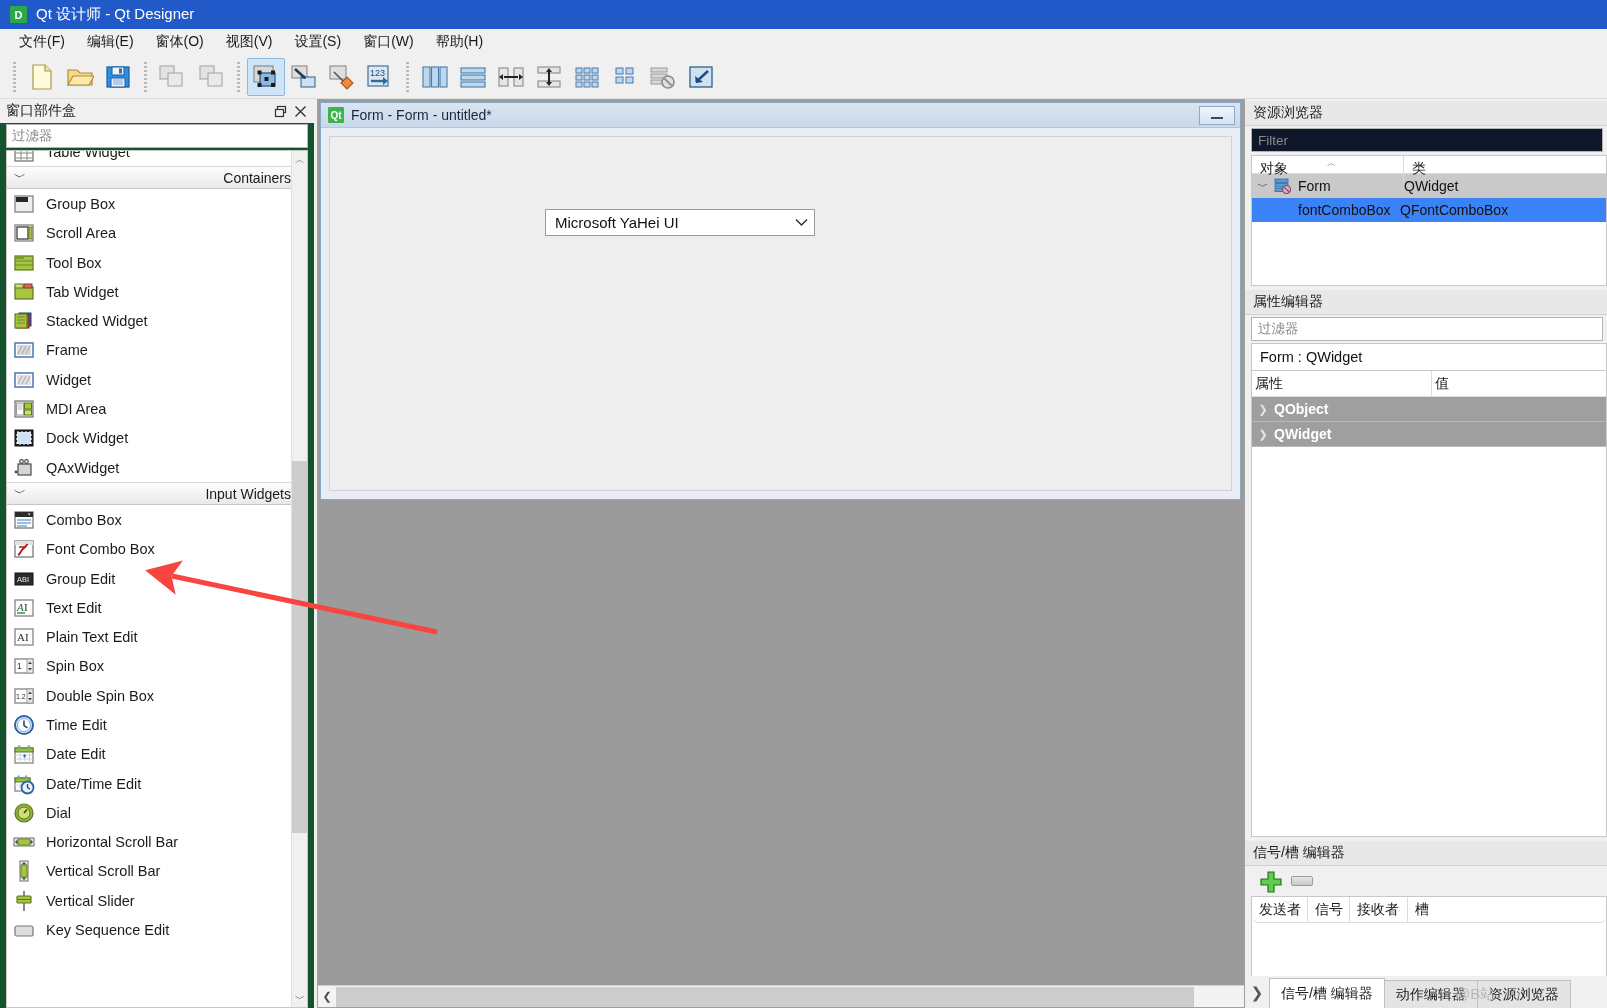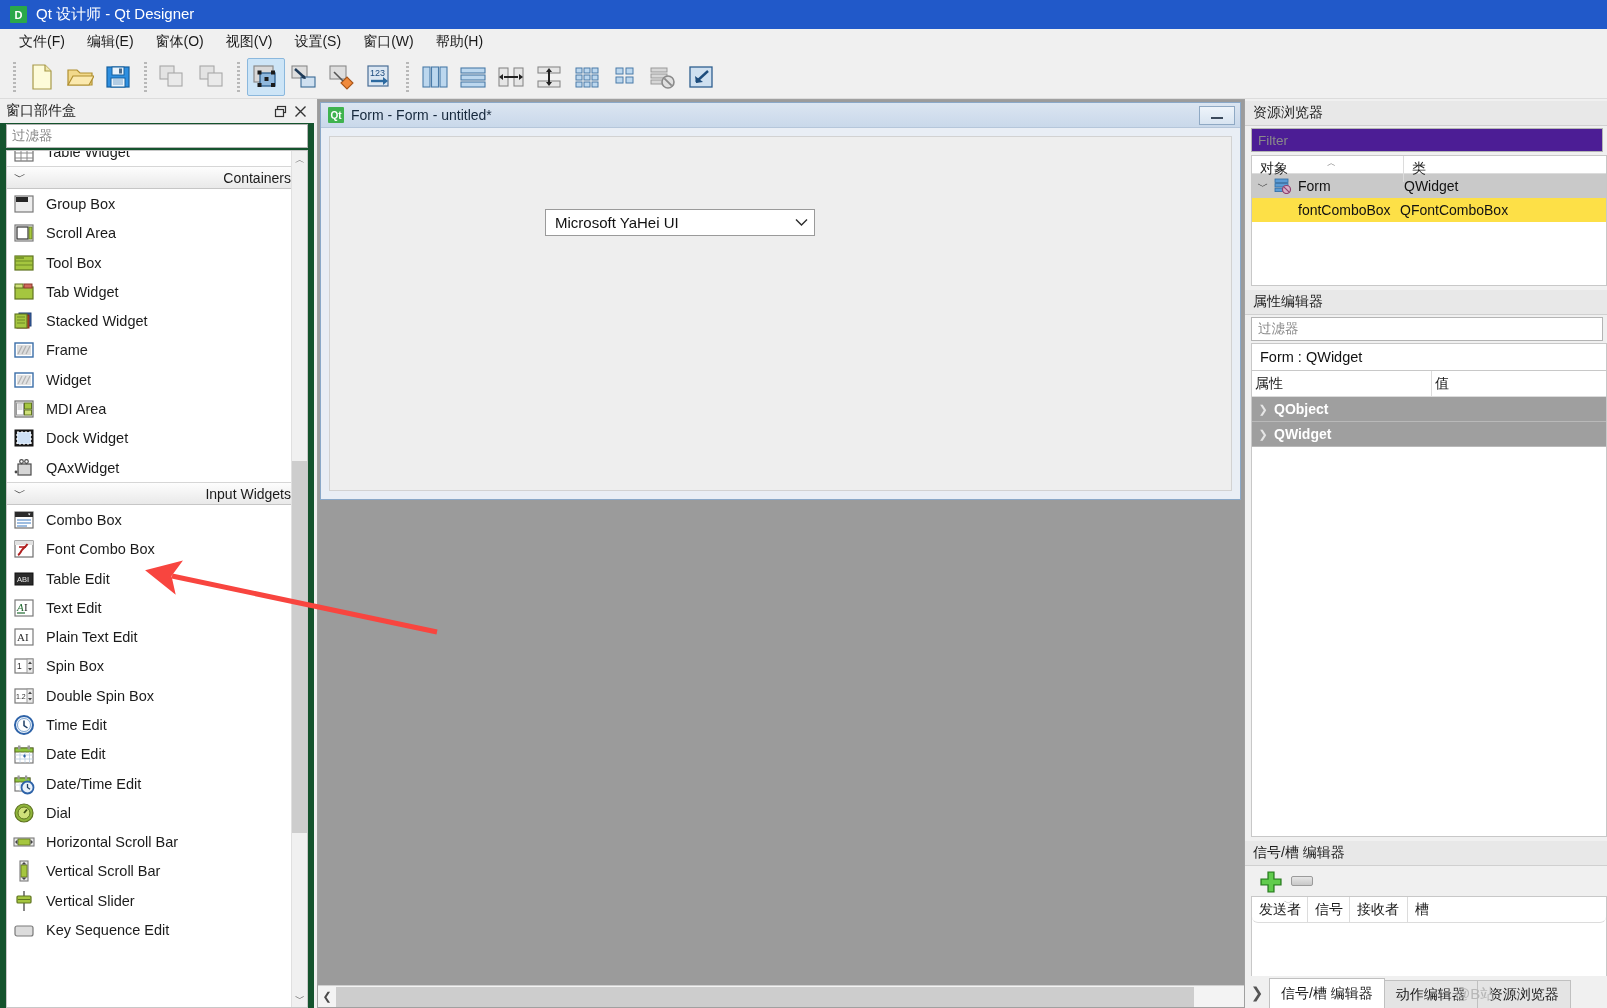--- a/index.html
+++ b/index.html
@@ -167,41 +167,41 @@
     position: absolute; left: 1245px; top: 99px; width: 362px; height: 909px;
     background: #f0f0f0; display: flex; flex-direction: column;
   }
   .rd-title {
     height: 25px; display: flex; align-items: center; padding-left: 8px;
     font-size: 14px; color: #1c1c1c;
     background: #e8e8e8; border-bottom: 1px solid #d0d0d0; margin-top: 2px;
   }
   .rd-filter {
     margin: 2px 4px 2px 6px; height: 24px; border: 1px solid #b4b4b4;
-    background: #4c1d95; display: flex; align-items: center; padding: 0 6px;
+    background: #0f172a; display: flex; align-items: center; padding: 0 6px;
     color: #8a8a8a; font-size: 13.5px;
   }
   .objtree {
     margin: 1px 0 0 6px; border: 1px solid #c8c8c8; background: #fff; height: 131px;
     position: relative; overflow: hidden;
   }
   .tree-head {
     height: 18px; display: flex; background: #fff; border-bottom: 1px solid #dcdcdc;
     font-size: 14px; color: #1a1a1a; position: relative;
   }
   .tree-head .col {
     display: flex; align-items: center; padding-left: 8px;
     border-right: 1px solid #dcdcdc; height: 26px;
   }
   .tree-head .sortmark {
     position: absolute; left: 75px; top: 1px; font-size: 9px; color: #777;
   }
   .tree-row { height: 24px; display: flex; align-items: center; font-size: 14px; color: #121212; }
   .tree-row.sel { background: #c9c9c9; }
-  .tree-row.alt { background: #fde047; }
+  .tree-row.alt { background: #3b82f6; }
   .tree-row .chev { width: 22px; text-align: center; font-size: 11px; color: #333; }
   .tree-row .tico { width: 18px; height: 16px; margin-right: 6px; position: relative; }
   .tree-row .c1 { width: 148px; }
   .tree-row .c2 { flex: 1; }
 
   .prop-title { margin-top: 4px; }
   .prop-header {
     margin-left: 6px; border: 1px solid #c8c8c8; border-bottom: none;
     background: #fff; height: 27px; display: flex; align-items: center;
     padding-left: 8px; font-size: 14.5px; color: #111;
@@ -586,21 +586,21 @@
                 <path d="M5 17c2-1 2.5-3 4-5s3.5-3 5.5-6" fill="none" stroke="#b02020" stroke-width="2"></path>
                 <path d="M6 9h7" stroke="#b02020" stroke-width="1.6"></path>
               </svg></div>
             <div class="lbl">Font Combo Box</div>
           </div>
           <div class="wrow">
             <div class="wicon"><svg width="22" height="22" viewBox="0 0 22 22">
                 <rect x="2" y="5" width="18" height="12" fill="#2b2b2b" stroke="#111" stroke-width="1"></rect>
                 <text x="4" y="13.6" font-size="7.5" fill="#e8e8e8" font-family="Liberation Sans">ABI</text>
               </svg></div>
-            <div class="lbl">Table Edit</div>
+            <div class="lbl">Group Edit</div>
           </div>
           <div class="wrow">
             <div class="wicon"><svg width="22" height="22" viewBox="0 0 22 22">
                 <rect x="2" y="3" width="18" height="16" fill="#fff" stroke="#7a7a7a" stroke-width="1.2"></rect>
                 <text x="4" y="14" font-size="11" fill="#1f6b2f" font-family="Liberation Serif" font-style="italic">A</text>
                 <text x="11" y="14" font-size="11" fill="#2b2b2b" font-family="Liberation Serif">I</text>
                 <path d="M4 16h8" stroke="#1f6b2f" stroke-width="1.2"></path>
               </svg></div>
             <div class="lbl">Text Edit</div>
           </div>

